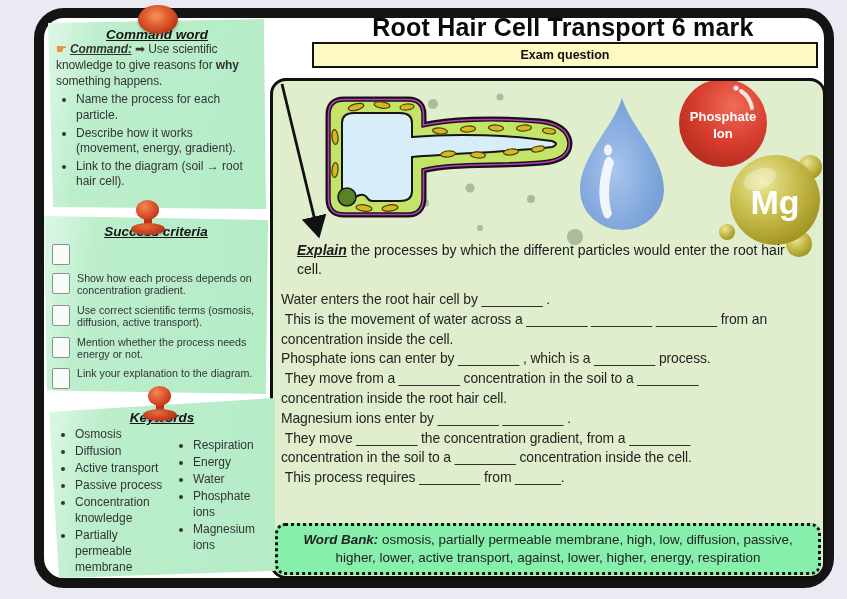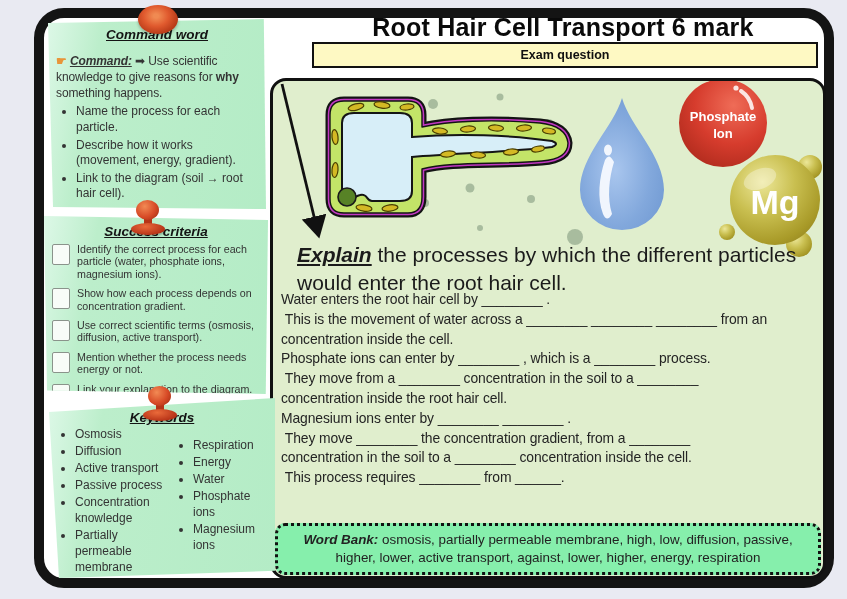--- a/index.html
+++ b/index.html
@@ -20,21 +20,21 @@
     background:linear-gradient(100deg,#ddf8e7 0%,#bceecb 22%,#b4ecc6 100%);
     color:#343434;padding:8px 8px 6px 8px;z-index:4;
     box-shadow:0 1px 3px rgba(0,0,0,.18);
   }
   .note-title{
     text-align:center;font-weight:700;font-style:italic;
     text-decoration:underline;color:#141414;
   }
   #note-command{left:48px;top:19px;width:218px;height:190px;
     clip-path:polygon(0 4px,99% 0,100% 100%,5px 99%);}
-  #note-command .note-title{font-size:13.5px;margin-bottom:12px;}
+  #note-command .note-title{font-size:13.5px;margin-bottom:0;}
   .cmd-intro{font-size:12px;line-height:1.32;letter-spacing:-.1px;}
   .cmd-bullets{margin:3px 0 0 0;padding-left:20px;font-size:12px;line-height:1.3;}
   .cmd-bullets li{margin-bottom:2px;}
 
   #note-success{left:44px;top:216px;width:224px;height:178px;
     clip-path:polygon(0 0,100% 4px,99% 100%,3px 98%);}
   #note-success .note-title{font-size:13.5px;margin-bottom:4px;}
   .sc-row{display:flex;align-items:flex-start;margin-bottom:7px;}
   .sc-box{flex:none;width:16px;height:19px;border:1.6px solid #8a938b;
     border-radius:2px;background:#f8fcf8;margin-right:7px;margin-top:1px;}
@@ -73,21 +73,21 @@
     display:flex;align-items:center;justify-content:center;
     font-size:12.5px;font-weight:700;color:#101010;
   }
   .panel{
     position:absolute;left:270px;top:78px;width:556px;height:501px;box-sizing:border-box;
     background:#e0eecd;border:3px solid #111;border-radius:16px;z-index:2;
   }
   .panel-svg{position:absolute;left:0;top:0;}
   .question{
     position:absolute;left:24px;top:160px;width:510px;
-    font-size:21px;line-height:1.35;color:#1b1b1b;
+    font-size:14px;line-height:1.35;color:#1b1b1b;
   }
   .fill-lines{
     position:absolute;left:8px;top:209px;width:540px;
     font-size:13.9px;line-height:19.8px;color:#242424;letter-spacing:-.1px;
   }
   .wline{white-space:pre-wrap;}
   .word-bank{
     position:absolute;left:2px;bottom:1px;width:546px;box-sizing:border-box;
     border:3px dotted #111;border-radius:10px;background:#86efac;
     padding:5px 10px;text-align:center;font-size:13.4px;line-height:1.35;color:#222;
@@ -233,21 +233,20 @@
     </ul>
 </div>
 <div class="pin pin-flat" style="left:138px;top:5px;"></div>
 
 <div class="note" id="note-success">
   <div class="note-title">Success criteria</div>
   <div>
 
       <div class="sc-row">
         <span class="sc-box"></span>
-        <span class="sc-label">Identify the correct process for each particle (water, phosphate ions, magnesium ions).</span>
       </div>
 
       <div class="sc-row">
         <span class="sc-box"></span>
         <span class="sc-label">Show how each process depends on concentration gradient.</span>
       </div>
 
       <div class="sc-row">
         <span class="sc-box"></span>
         <span class="sc-label">Use correct scientific terms (osmosis, diffusion, active transport).</span>

